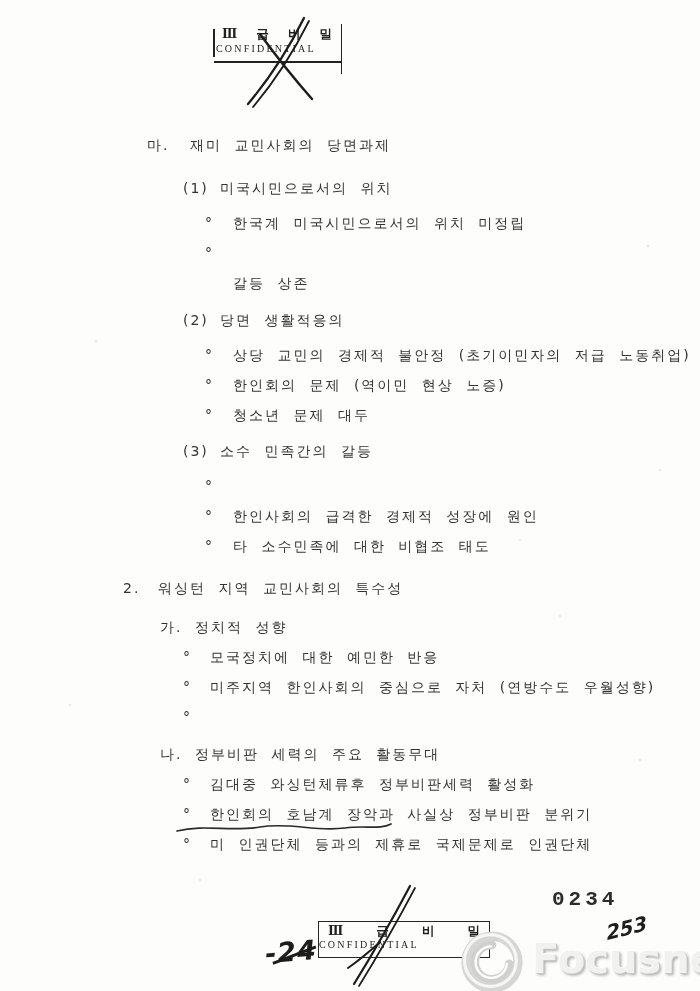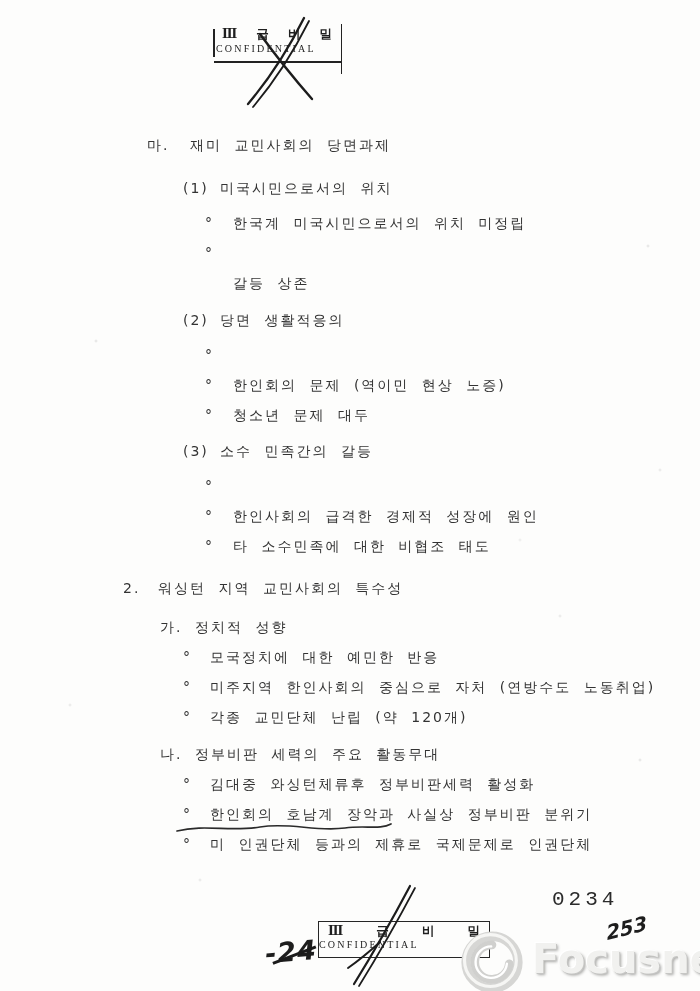--- a/index.html
+++ b/index.html
@@ -46,21 +46,21 @@
   .l1b{padding-left:40px;} .l1b .mk{width:35px;}
   .l2{padding-left:63px;}  .l2 .mk{width:37px;}
   .l3{padding-left:85px;}  .l3 .mk{width:28px;}
   .l3b{padding-left:63px;} .l3b .mk{width:27px;}
   .g13{margin-top:13px;} .g5{margin-top:5px;} .g7{margin-top:7px;}
   .g6{margin-top:6px;} .g12{margin-top:12px;} .g9{margin-top:9px;}
   .underline-svg{position:absolute;left:55px;bottom:-5px;}
 
   
   .stamped-number{position:absolute;left:552px;top:888px;z-index:2;
-    font-family:"Liberation Mono", monospace;font-size:21px;font-weight:400;
+    font-family:"Liberation Mono", monospace;font-size:21px;font-weight:700;
     letter-spacing:4px;color:#2b2b2b;}
   .hw{color:#1d1d1d;z-index:4;}
   .hw-24{position:absolute;left:265px;top:936px;font-size:27px;font-weight:bold;
     font-style:italic;transform:rotate(-5deg);letter-spacing:1px;}
   .hw-24::after{content:"";position:absolute;left:6px;top:58%;width:46px;height:2.6px;
     background:#1b1b1b;transform:rotate(-16deg);}
   .hw-253{position:absolute;left:606px;top:916px;font-size:20px;font-weight:600;
     font-style:italic;transform:rotate(-14deg) skewX(-8deg);}
 
   
@@ -111,20 +111,21 @@
     <div class="line l3">
         <span class="mk"></span>
         <span class="tx">갈등 상존</span>
       </div>
     <div class="line l2 g7">
         <span class="mk">(2)</span>
         <span class="tx">당면 생활적응의</span>
       </div>
     <div class="line l3 g5">
         <span class="mk">°</span>
+        <span class="tx">상당 교민의 경제적 불안정 (초기이민자의 저급 노동취업)</span>
       </div>
     <div class="line l3">
         <span class="mk">°</span>
         <span class="tx">한인회의 문제 (역이민 현상 노증)</span>
       </div>
     <div class="line l3">
         <span class="mk">°</span>
         <span class="tx">청소년 문제 대두</span>
       </div>
     <div class="line l2 g6">
@@ -149,25 +150,24 @@
     <div class="line l1b g9">
         <span class="mk">가.</span>
         <span class="tx">정치적 성향</span>
       </div>
     <div class="line l3b">
         <span class="mk">°</span>
         <span class="tx">모국정치에 대한 예민한 반응</span>
       </div>
     <div class="line l3b">
         <span class="mk">°</span>
-        <span class="tx">미주지역 한인사회의 중심으로 자처 (연방수도 노동취업)</span>
-      </div>
-    <div class="line l3b">
-        <span class="mk">°</span>
-        <span class="tx">각종 교민단체 난립 (약 120개)</span>
+        <span class="tx">미주지역 한인사회의 중심으로 자처 (연방수도 우월성향)</span>
+      </div>
+    <div class="line l3b">
+        <span class="mk">°</span>
       </div>
     <div class="line l1b g7">
         <span class="mk">나.</span>
         <span class="tx">정부비판 세력의 주요 활동무대</span>
       </div>
     <div class="line l3b">
         <span class="mk">°</span>
         <span class="tx">김대중 와싱턴체류후 정부비판세력 활성화</span>
       </div>
     <div class="line l3b">

